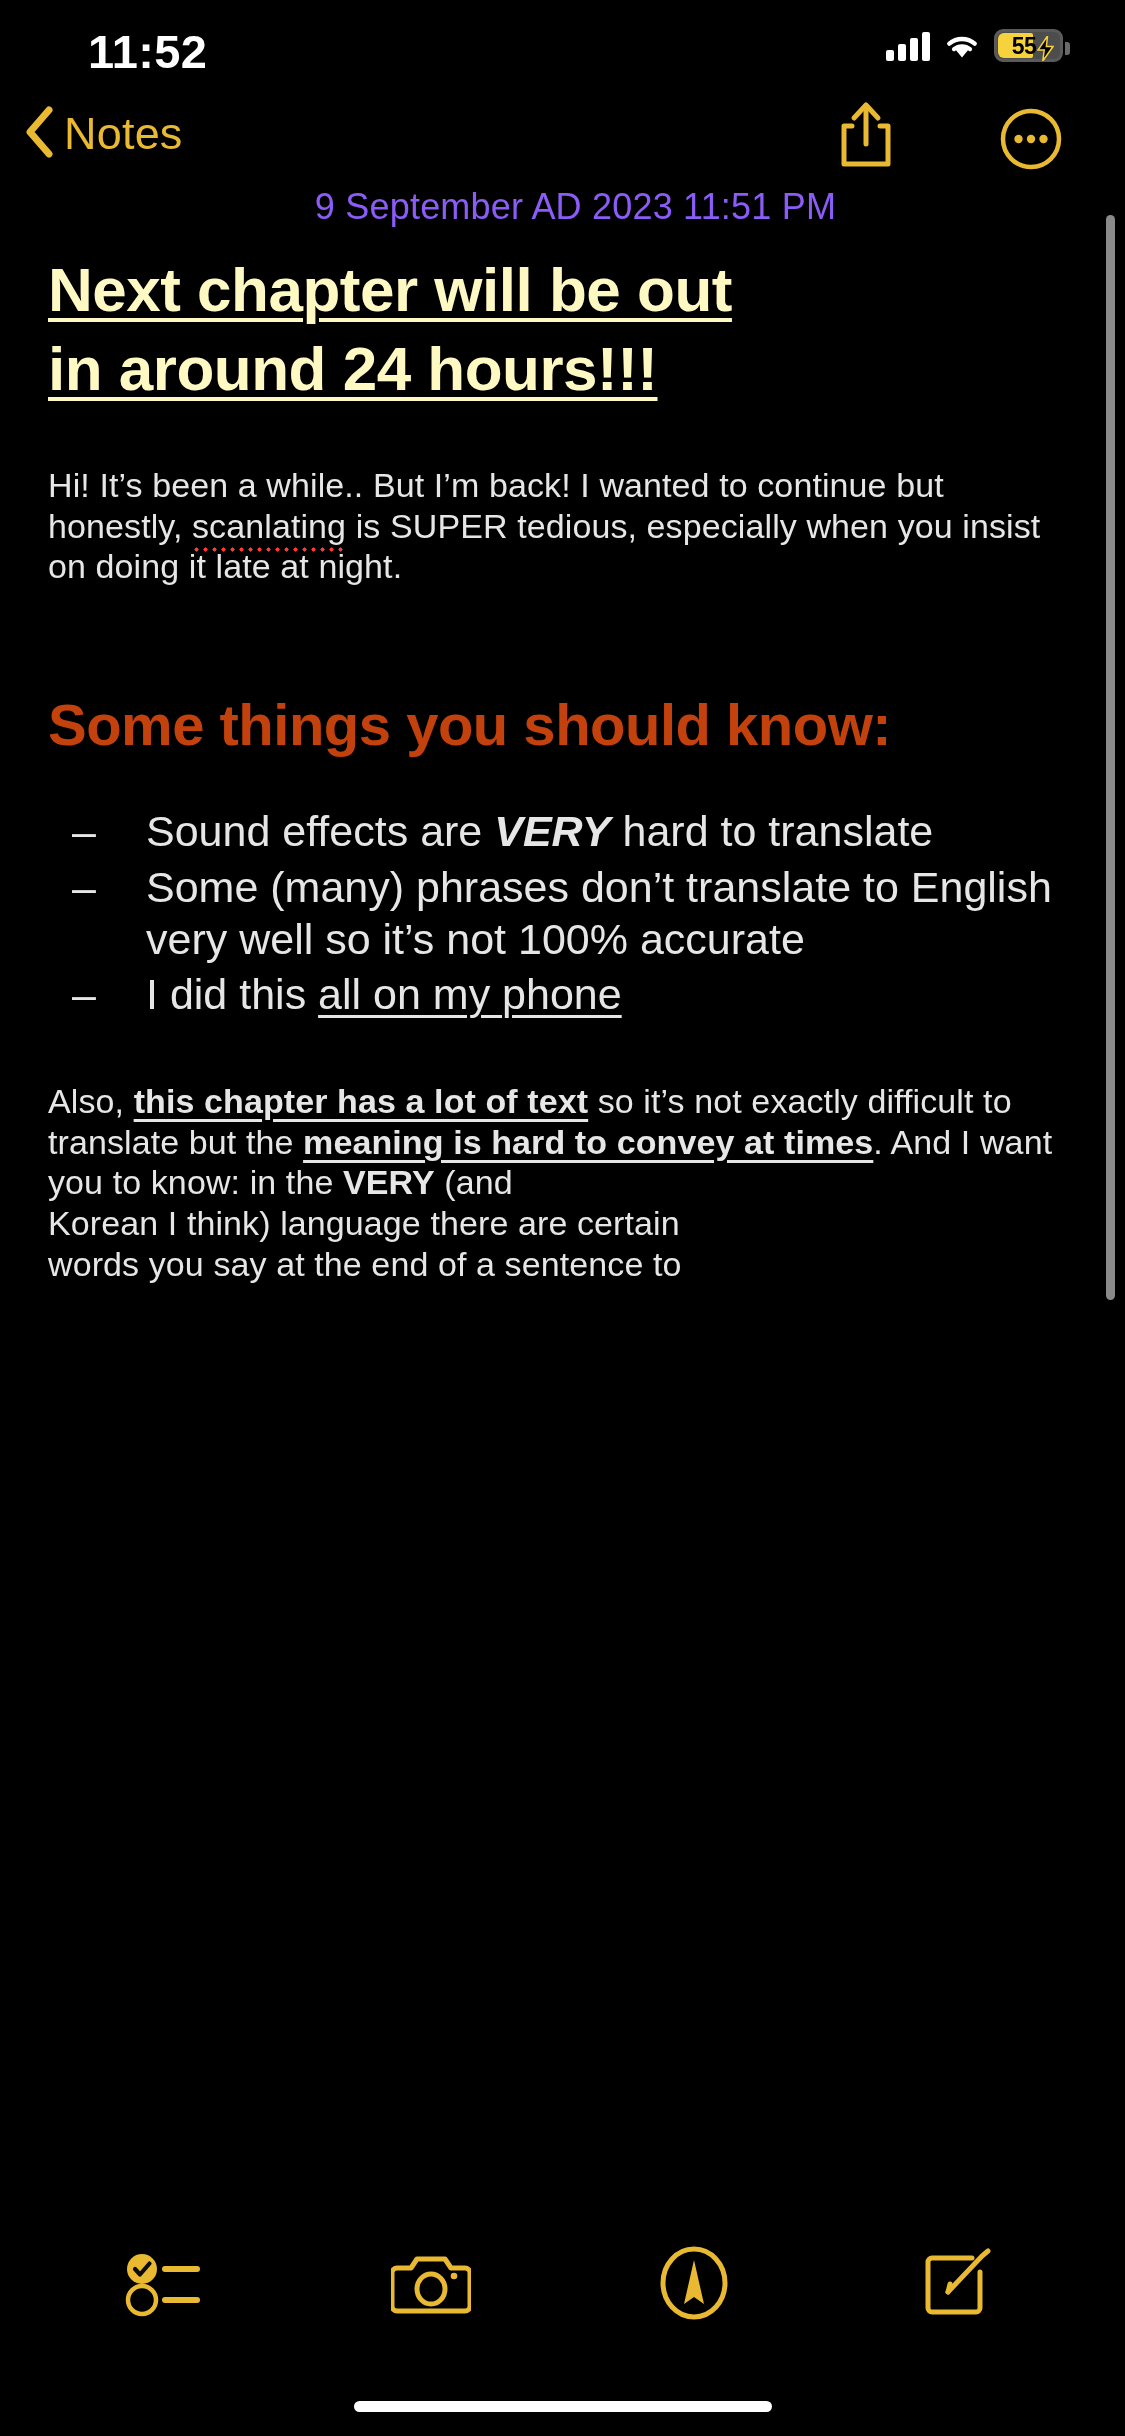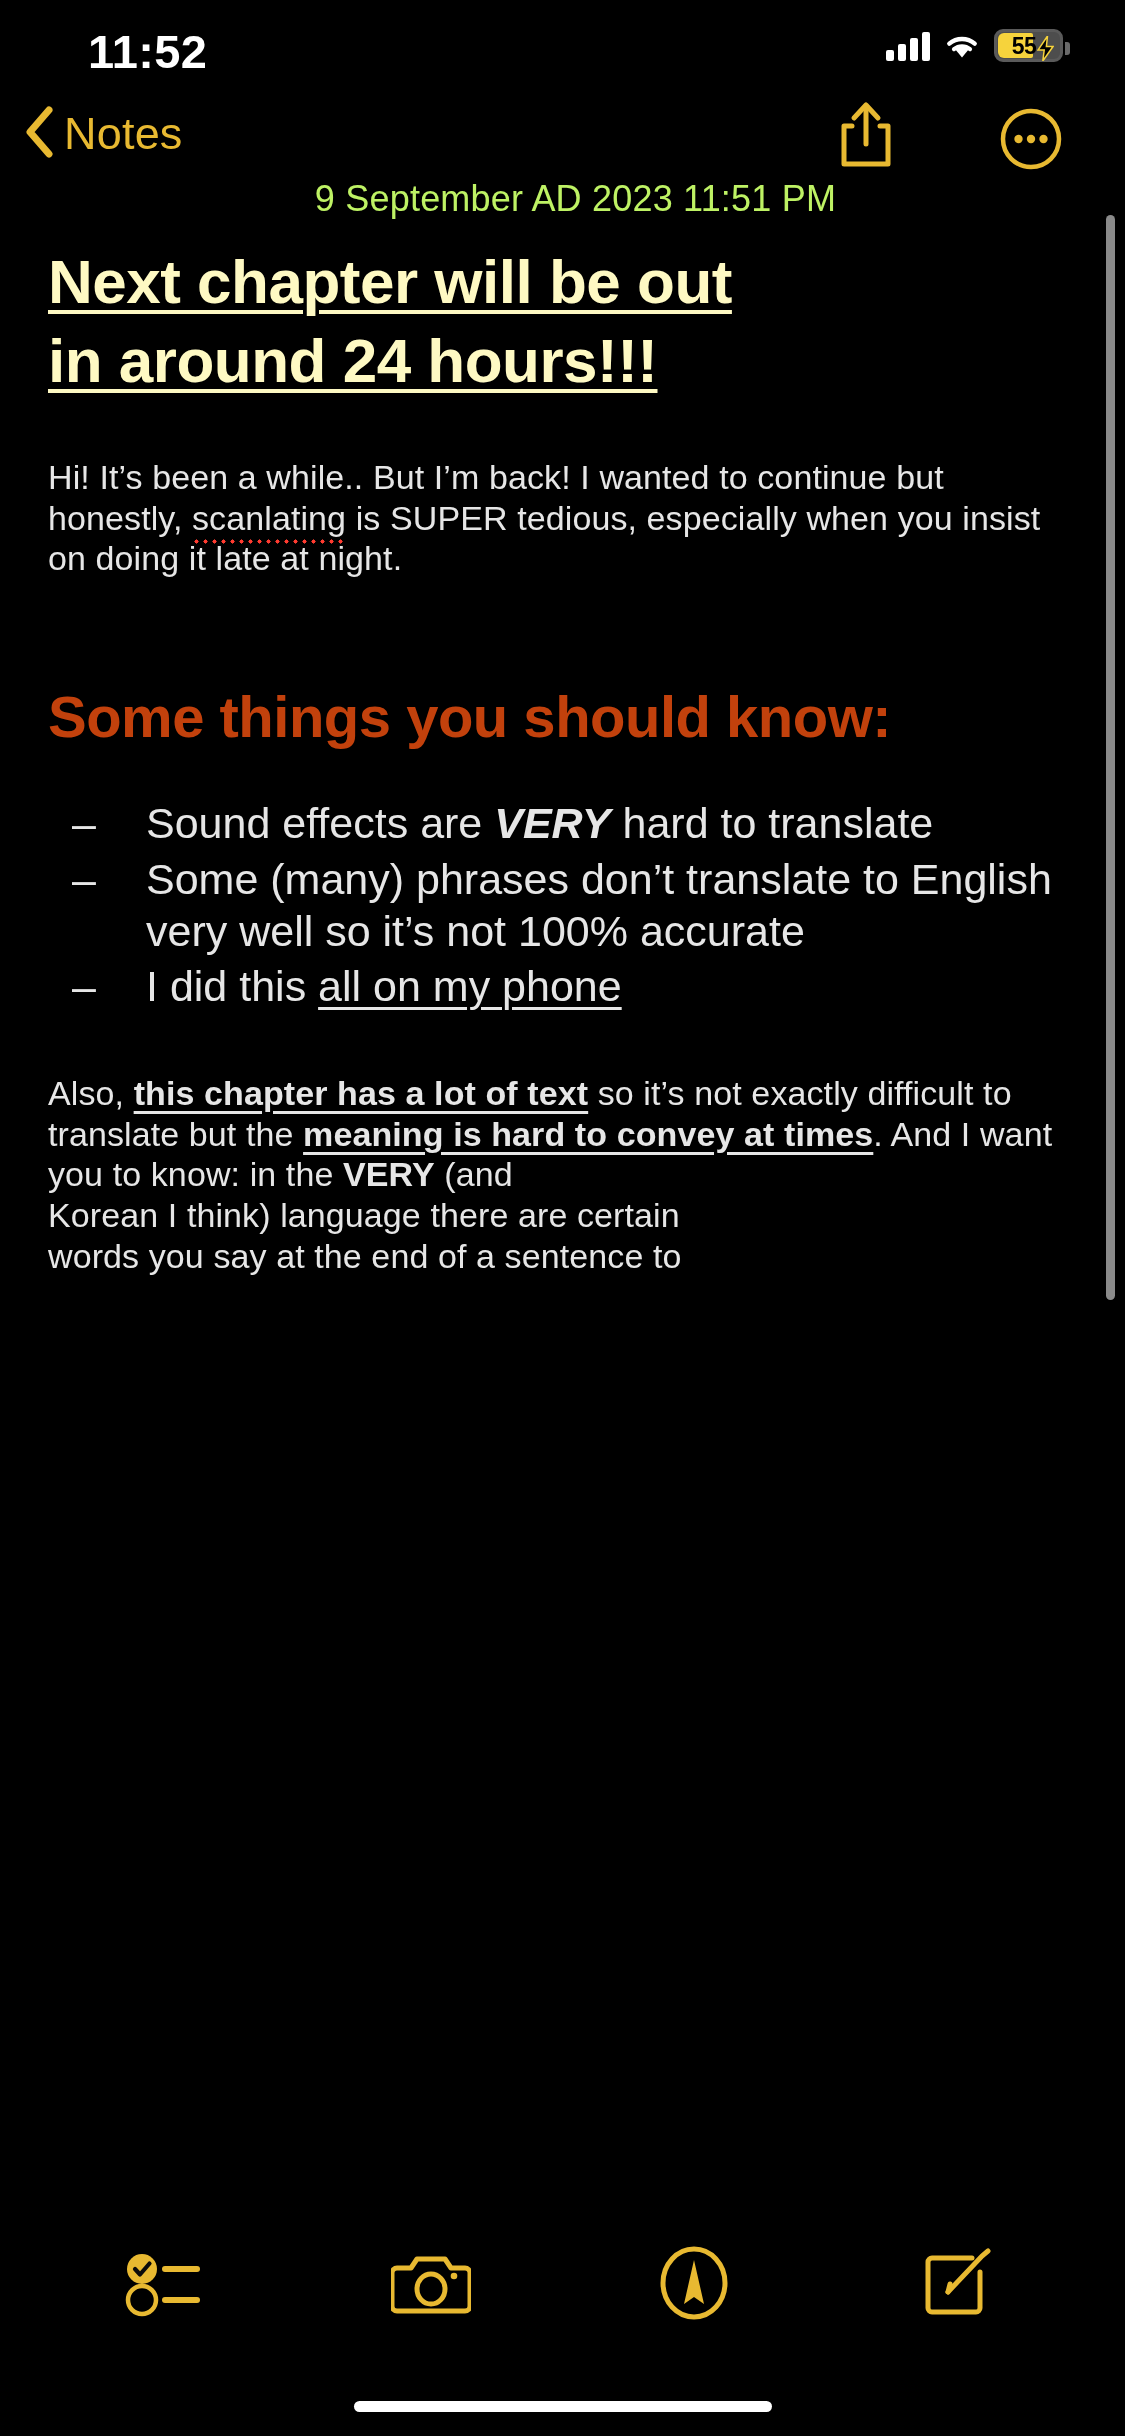--- a/index.html
+++ b/index.html
@@ -54,22 +54,22 @@
   #back-label { font-size:45px; color:#E8B931; letter-spacing:0.2px; }
   #share-button { position:absolute; left:836px; top:0px; cursor:pointer; }
   #more-button { position:absolute; left:1000px; top:8px; cursor:pointer; }
 
   
   #note-scroll {
     position:absolute; top:178px; left:0; width:1125px; height:2175px;
     overflow:hidden;
   }
   #note-date {
-    text-align:center; color:#bef264; font-size:36px;
-    margin-top:0; margin-bottom:22px; letter-spacing:0.2px;padding-left:26px;
+    text-align:center; color:#8b5cf6; font-size:36px;
+    margin-top:8px; margin-bottom:22px; letter-spacing:0.2px;padding-left:26px;
   }
   #note-content { padding:0 48px 0 48px; color:#E8E8E8; }
 
   .h-title {
     font-size:62px; font-weight:700; line-height:1.28;
     letter-spacing:-0.5px; color:#fef9c3;
   }
   .h-title .u { text-decoration:underline; text-decoration-thickness:4px; text-underline-offset:7px; }
 
   .h2 {

